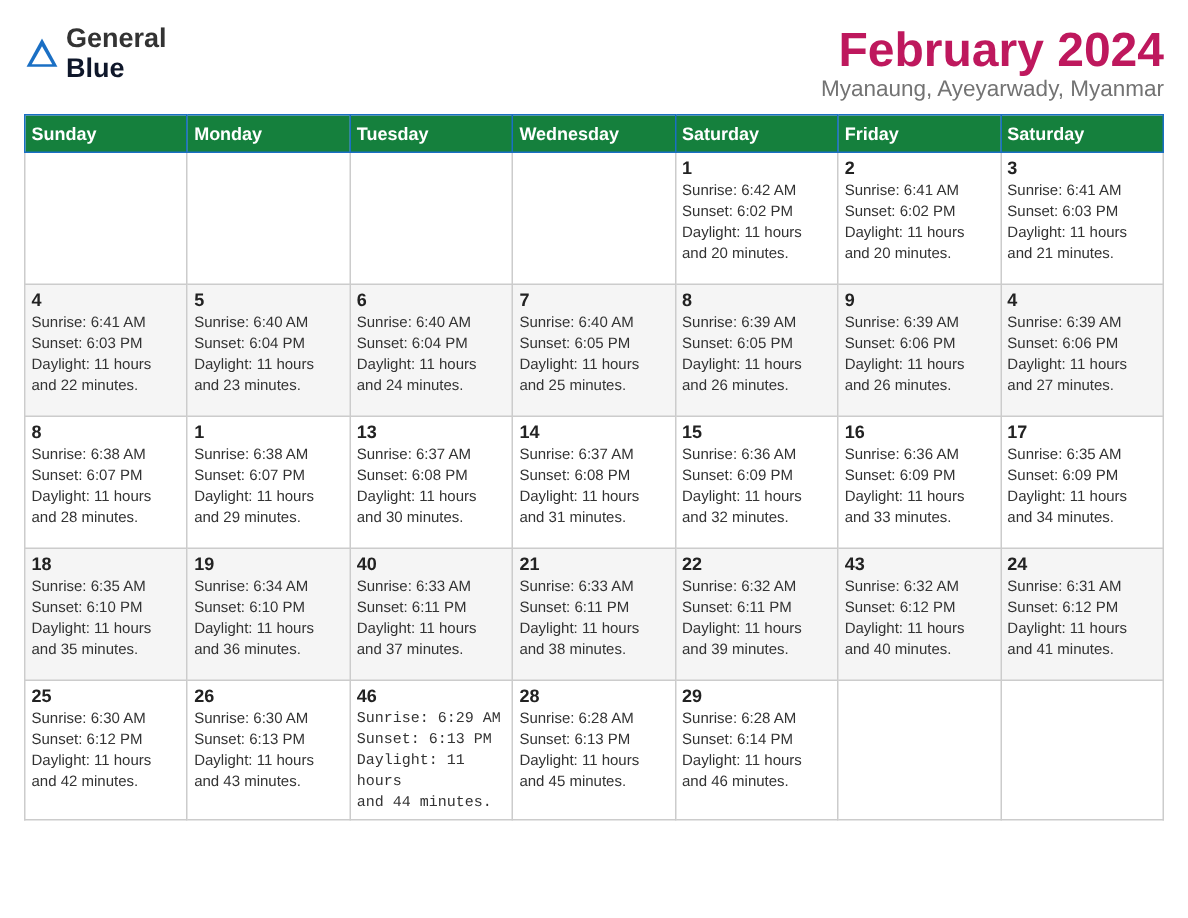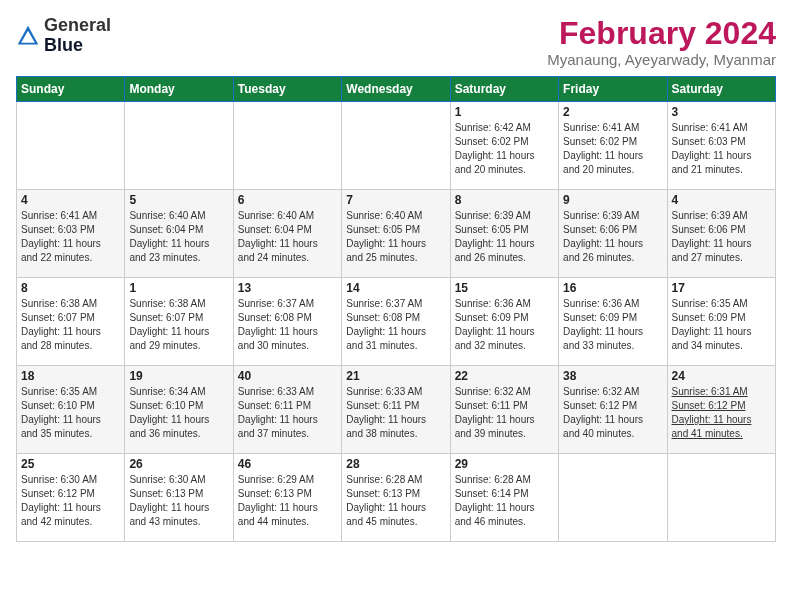--- a/index.html
+++ b/index.html
@@ -288,29 +288,29 @@
 and 38 minutes.</div>
           </td>
           <td>
             <span class="day-number">22</span>
             <div class="day-info" style="white-space: pre-line;">Sunrise: 6:32 AM
 Sunset: 6:11 PM
 Daylight: 11 hours
 and 39 minutes.</div>
           </td>
           <td>
-            <span class="day-number">38</span>
+            <span class="day-number">43</span>
             <div class="day-info" style="white-space: pre-line;">Sunrise: 6:32 AM
 Sunset: 6:12 PM
 Daylight: 11 hours
 and 40 minutes.</div>
           </td>
           <td>
             <span class="day-number">24</span>
-            <div class="day-info" style="white-space: pre-line; text-decoration: underline;">Sunrise: 6:31 AM
+            <div class="day-info" style="white-space: pre-line;">Sunrise: 6:31 AM
 Sunset: 6:12 PM
 Daylight: 11 hours
 and 41 minutes.</div>
           </td>
         </tr>
         <tr>
           <td>
             <span class="day-number">25</span>
             <div class="day-info" style="white-space: pre-line;">Sunrise: 6:30 AM
 Sunset: 6:12 PM
@@ -319,21 +319,21 @@
           </td>
           <td>
             <span class="day-number">26</span>
             <div class="day-info" style="white-space: pre-line;">Sunrise: 6:30 AM
 Sunset: 6:13 PM
 Daylight: 11 hours
 and 43 minutes.</div>
           </td>
           <td>
             <span class="day-number">46</span>
-            <div class="day-info" style="white-space: pre-line;">Sunrise: 6:29 AM
+            <div class="day-info" style="white-space: pre-line; font-family: Liberation Mono, monospace;">Sunrise: 6:29 AM
 Sunset: 6:13 PM
 Daylight: 11 hours
 and 44 minutes.</div>
           </td>
           <td>
             <span class="day-number">28</span>
             <div class="day-info" style="white-space: pre-line;">Sunrise: 6:28 AM
 Sunset: 6:13 PM
 Daylight: 11 hours
 and 45 minutes.</div>

